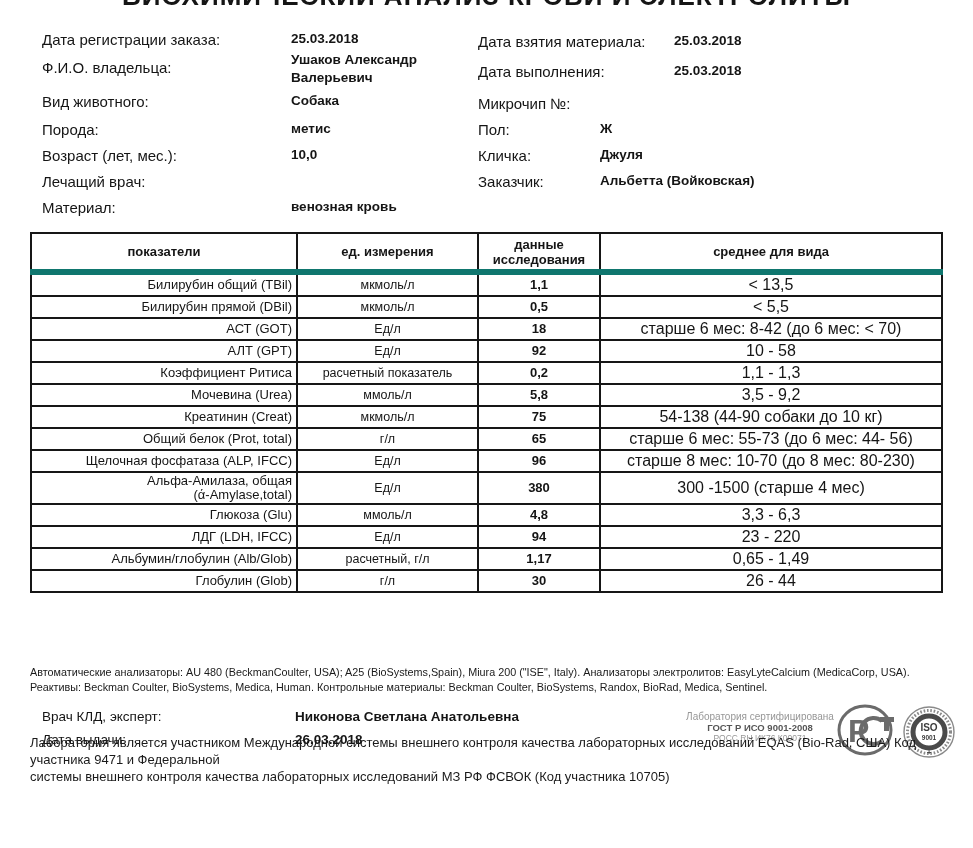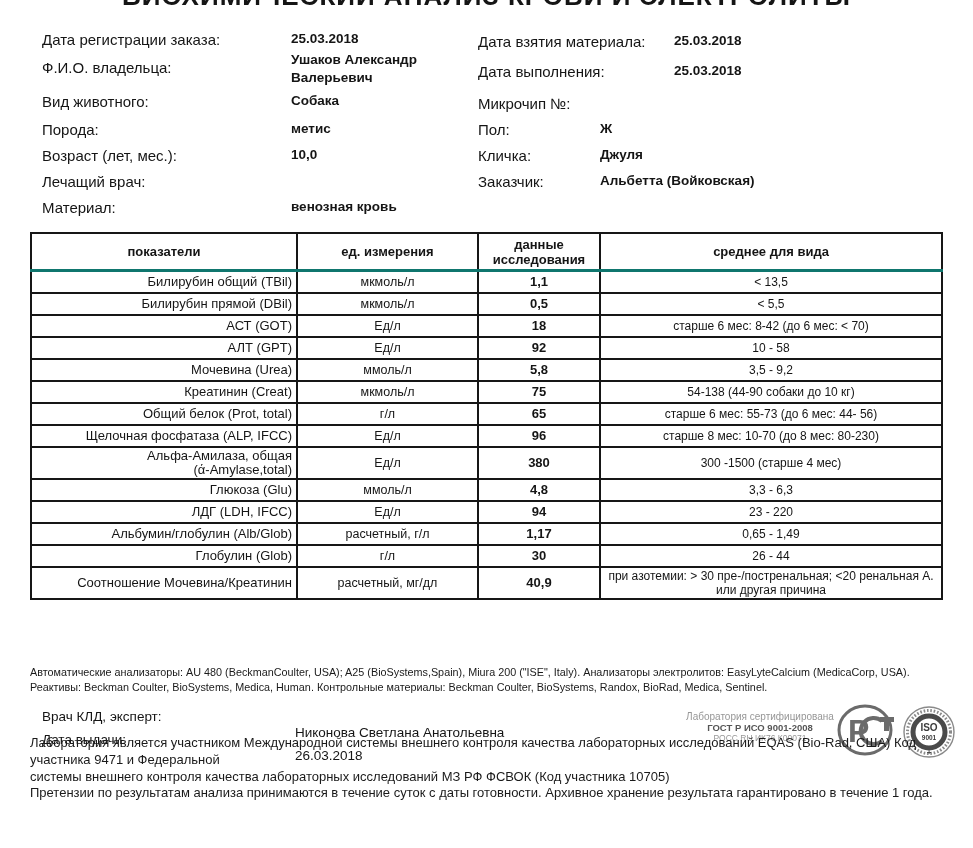--- a/index.html
+++ b/index.html
@@ -20,31 +20,31 @@
   .hr{left:478px;width:480px;}
   .hr .val-date{left:196px;}
   .hr .val-mid{left:122px;}
   .fio .lab{top:8px;}
   .fio .val{white-space:normal;width:178px;line-height:18px;}
 
   
   .tablewrap{position:absolute;left:30px;top:232px;width:911px;}
   table{border-collapse:collapse;width:100%;table-layout:fixed;}
   th,td{border:2px solid #161616;}
-  thead th{height:33px;font-size:13px;font-weight:bold;border-bottom:3px solid #0f766e;padding:1px 2px;line-height:15px;}
+  thead th{height:33px;font-size:13px;font-weight:bold;border-bottom:6px solid #0f766e;padding:1px 2px;line-height:15px;}
   td{font-size:12.5px;padding:1px 4px;text-align:center;height:18px;line-height:14px;vertical-align:middle;}
   td.c0{text-align:right;font-size:13px;padding-left:6px;white-space:pre-line;}
   td.c2{font-weight:bold;font-size:13px;}
-  td.c3{white-space:normal;font-size:12px;margin-top:48px;}
+  td.c3{white-space:normal;font-size:16px;margin-top:48px;}
 
   .methods{position:absolute;left:30px;top:665px;width:918px;font-size:10.8px;line-height:14.5px;white-space:pre-line;color:#1a1a1a;}
 
   .docrow{position:absolute;left:42px;width:600px;font-size:13.5px;}
   .docrow .lab{position:absolute;left:0;white-space:nowrap;}
-  .docrow .val{position:absolute;left:253px;top:16px;font-weight:normal;white-space:nowrap;}
+  .docrow .val{position:absolute;left:253px;top:0;font-weight:bold;white-space:nowrap;}
 
   .cert{position:absolute;left:686px;top:711px;width:148px;text-align:center;color:#979797;line-height:11px;}
   .cert .l1{display:block;font-size:10px;}
   .cert .l2{display:block;font-size:9.5px;font-weight:bold;color:#555;}
   .cert .l3{display:block;font-size:8.5px;}
 
   .logo{position:absolute;}
   .logo-pct{left:836px;top:701px;}
   .logo-iso{left:903px;top:706px;}
 
@@ -150,20 +150,26 @@
             <td class="c2">18</td>
             <td class="c3">старше 6 мес: 8-42 (до 6 мес: &lt; 70)</td>
           </tr>
           <tr>
             <td class="c0">АЛТ (GPT)</td>
             <td class="c1">Ед/л</td>
             <td class="c2">92</td>
             <td class="c3">10 - 58</td>
           </tr>
           <tr>
+            <td class="c0">Коэффициент Ритиса</td>
+            <td class="c1">расчетный показатель</td>
+            <td class="c2">0,2</td>
+            <td class="c3">1,1 - 1,3</td>
+          </tr>
+          <tr>
             <td class="c0">Мочевина (Urea)</td>
             <td class="c1">ммоль/л</td>
             <td class="c2">5,8</td>
             <td class="c3">3,5 - 9,2</td>
           </tr>
           <tr>
             <td class="c0">Креатинин (Creat)</td>
             <td class="c1">мкмоль/л</td>
             <td class="c2">75</td>
             <td class="c3">54-138 (44-90 собаки до 10 кг)</td>
@@ -203,26 +209,20 @@
             <td class="c0">Альбумин/глобулин (Alb/Glob)</td>
             <td class="c1">расчетный, г/л</td>
             <td class="c2">1,17</td>
             <td class="c3">0,65 - 1,49</td>
           </tr>
           <tr>
             <td class="c0">Глобулин (Glob)</td>
             <td class="c1">г/л</td>
             <td class="c2">30</td>
             <td class="c3">26 - 44</td>
-          </tr>
-          <tr>
-            <td class="c0">Соотношение Мочевина/Креатинин</td>
-            <td class="c1">расчетный, мг/дл</td>
-            <td class="c2">40,9</td>
-            <td class="c3">при азотемии: &gt; 30 пре-/постренальная; &lt;20 ренальная А. или другая причина</td>
           </tr>
         </tbody>
     </table>
   </div>
 
   <div class="methods">Автоматические анализаторы: AU 480 (BeckmanCoulter, USA); A25 (BioSystems,Spain), Miura 200 ("ISE", Italy). Анализаторы электролитов: EasyLyteCalcium (MedicaCorp, USA).
 Реактивы: Beckman Coulter, BioSystems, Medica, Human. Контрольные материалы: Beckman Coulter, BioSystems, Randox, BioRad, Medica, Sentinel.</div>
 
   <div class="docrow" style="top:709px">
     <span class="lab">Врач КЛД, эксперт:</span>
@@ -255,16 +255,15 @@
       <circle cx="26" cy="26" r="16" fill="none" stroke="#4a4a4a" stroke-width="5"></circle>
       <text x="26" y="25" text-anchor="middle" font-family="Liberation Sans, sans-serif" font-size="10" font-weight="bold" fill="#3c3c3c">ISO</text>
       <text x="26" y="34" text-anchor="middle" font-family="Liberation Sans, sans-serif" font-size="6.5" font-weight="bold" fill="#3c3c3c">9001</text>
       <text x="26" y="49" text-anchor="middle" font-family="Liberation Sans, sans-serif" font-size="8" font-weight="bold" fill="#4a4a4a">+</text>
     </svg>
   </div>
 
   <div class="disc">
     <span>Лаборатория  является участником Международной  системы внешнего контроля качества лабораторных исследований  EQAS (Bio-Rad, США) Код участника 9471 и Федеральной
 системы внешнего контроля качества лабораторных исследований МЗ РФ ФСВОК (Код участника 10705)</span>
-    <span>Претензии по результатам анализа принимаются в течение суток с даты готовности. Архивное хранение результата гарантировано в течение 1 года.</span>
   </div>
 
 </div>
 
 </body></html>

